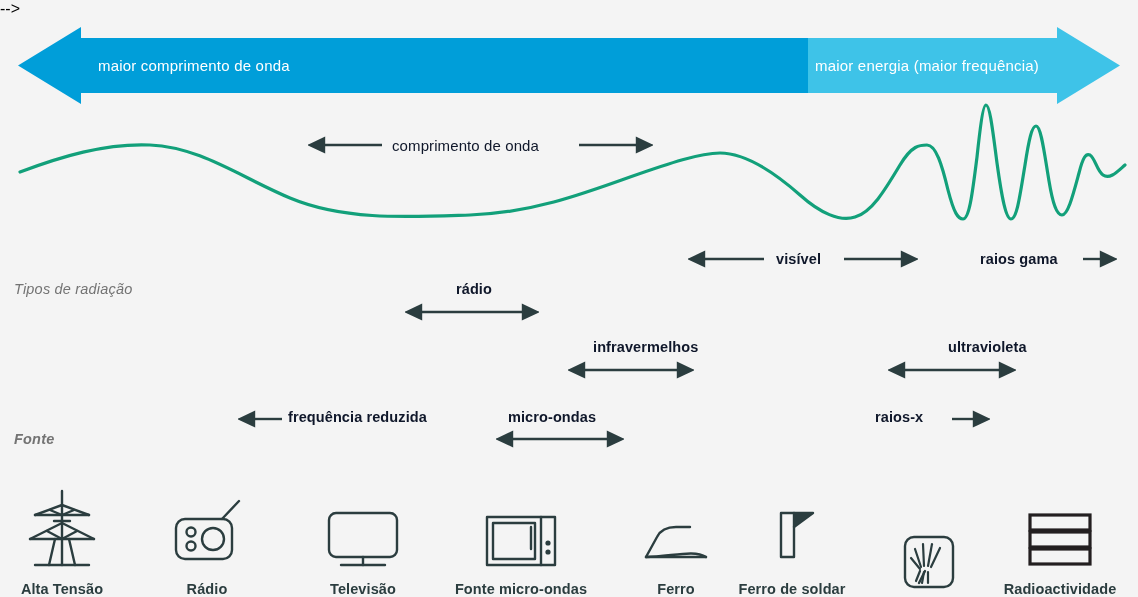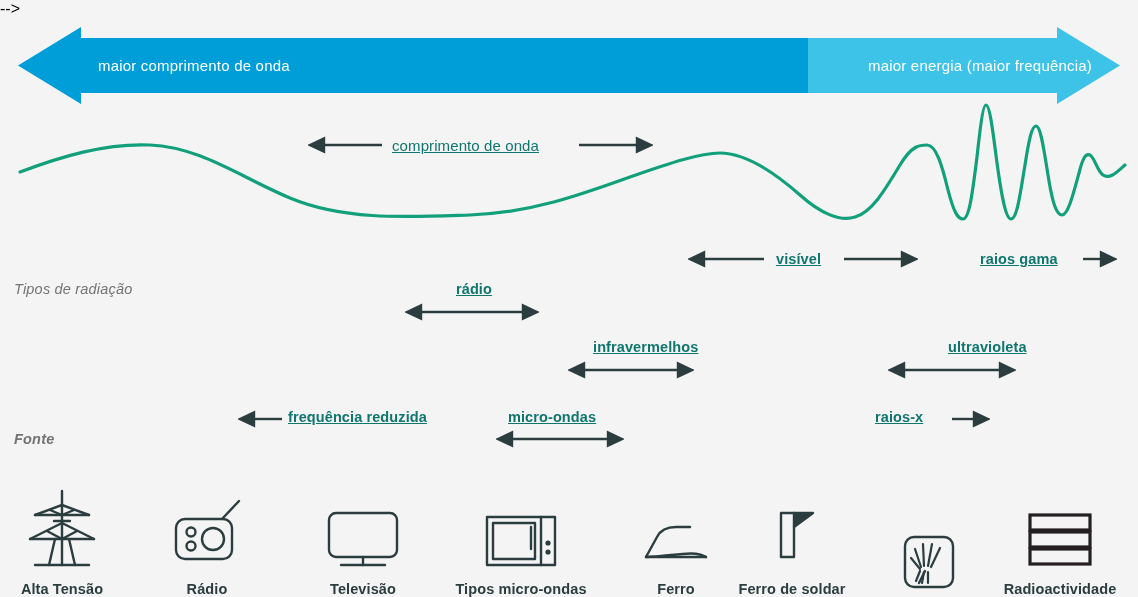--- a/index.html
+++ b/index.html
@@ -30,41 +30,40 @@
   }
   .banner-text {
     position: absolute;
     color: #ffffff;
     font-size: 15px;
     letter-spacing: .2px;
     white-space: nowrap;
     top: 41px;
   }
   #banner-text-left  { left: 98px; }
-  #banner-text-right { left: 868px; text-align: center; }
+  #banner-text-right { left: 815px; text-align: center; }
 
   
   #wave-svg {
     position: absolute;
     left: 0;
     top: 95px;
   }
 
   
   .arrow-svg {
     position: absolute;
   }
   .lbl {
     position: absolute;
     white-space: nowrap;
-    color: #0f766e;
+    color: #0f172a;
     font-size: 14.5px;
     font-weight: bold;
     letter-spacing: .1px;
-    text-decoration: underline;
   }
   .section-lbl {
     position: absolute;
     white-space: nowrap;
     color: #737373;
     font-size: 14.5px;
     font-style: italic;
     letter-spacing: .2px;
   }
 
@@ -294,21 +293,21 @@
           <rect x="14" y="36" width="42" height="36"></rect>
           <line x1="52" y1="40" x2="52" y2="62"></line>
           <line x1="62" y1="30" x2="62" y2="78"></line>
         </g>
         <g fill="#2b3d3f">
           <circle cx="69" cy="56" r="2.6"></circle>
           <circle cx="69" cy="65" r="2.6"></circle>
         </g>
       </svg>
     </div>
-    <div class="source-label">Tipos micro-ondas</div>
+    <div class="source-label">Fonte micro-ondas</div>
   </div>
 
   
   <div class="source" style="left:702px;">
     <div class="source-icon">
       <svg width="70" height="86" viewBox="0 0 70 86">
         <g stroke="#2b3d3f" stroke-width="2.4" fill="none" stroke-linecap="round" stroke-linejoin="round">
           <rect x="24" y="26" width="13" height="44"></rect>
           <path d="M 37 26 L 56 26 L 37 40"></path>
         </g>

